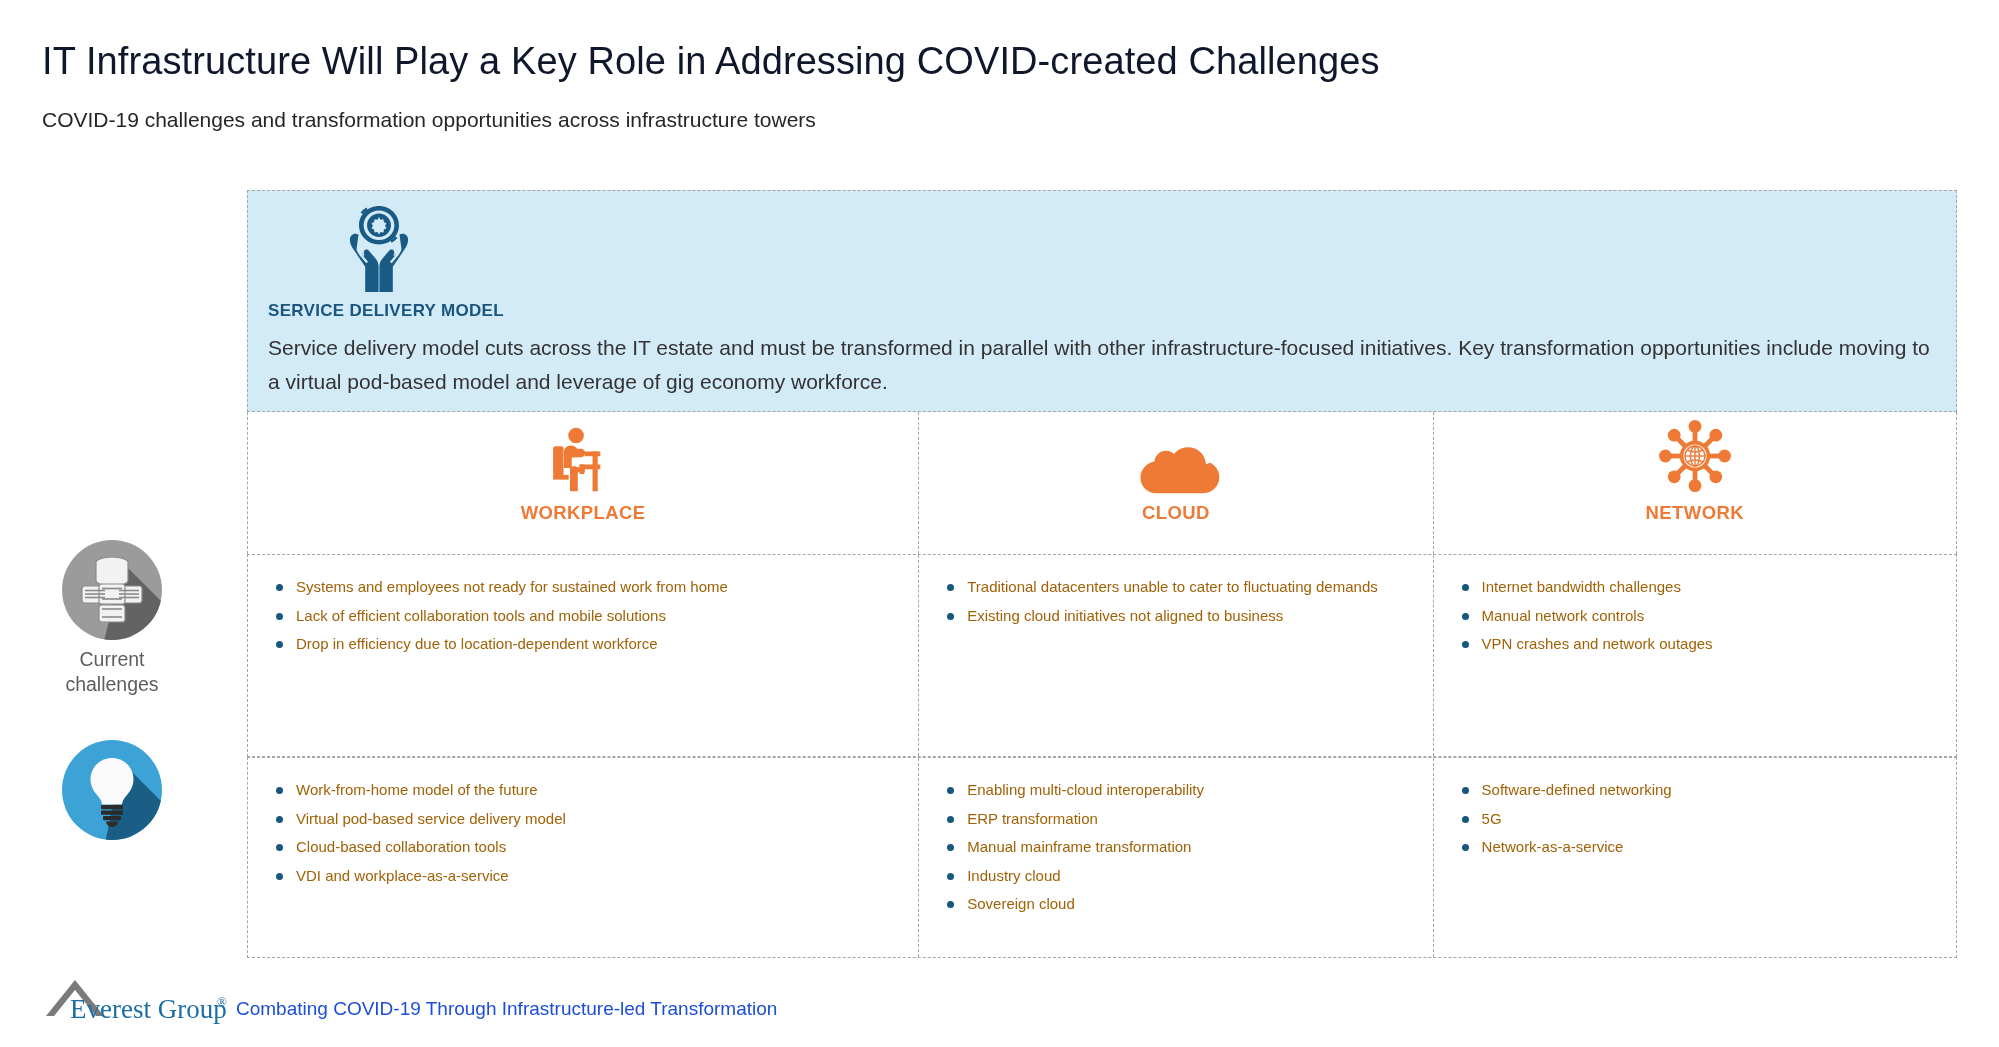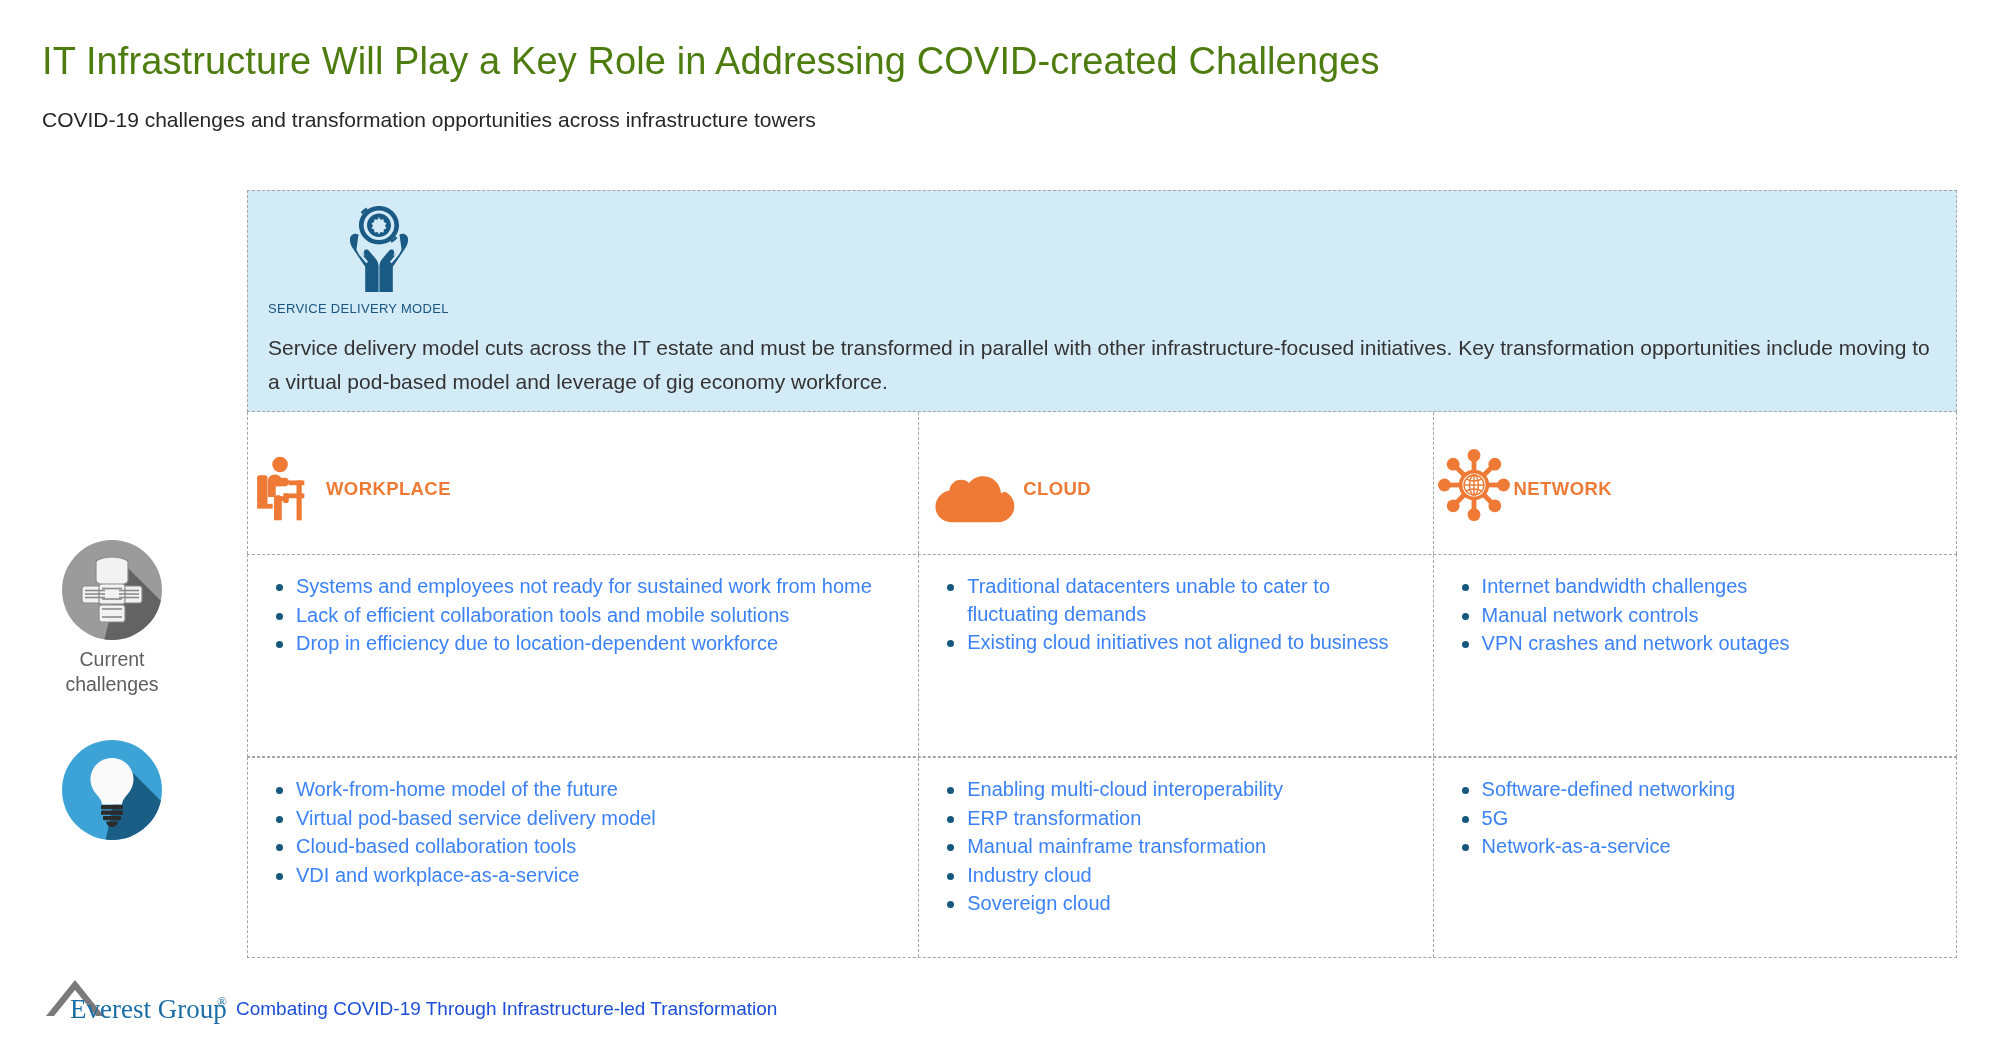--- a/index.html
+++ b/index.html
@@ -13,21 +13,21 @@
     position: relative;
     overflow: hidden;
   }
 
   
   #page-title {
     position: absolute;
     left: 42px; top: 40px;
     font-size: 38px;
     font-weight: 400;
-    color: #4d7c0f;
+    color: #0f172a;
     letter-spacing: .1px;
     white-space: nowrap;
   }
   #page-subtitle {
     position: absolute;
     left: 42px; top: 108px;
     font-size: 21px;
     font-weight: 400;
     color: #262626;
     white-space: nowrap;
@@ -51,22 +51,22 @@
     border: 1px dashed #a6a6a6;
   }
   #banner-icon {
     position: absolute;
     left: 88px; top: 12px;
     width: 86px; height: 92px;
   }
   #banner-heading {
     position: absolute;
     left: 20px; top: 110px;
-    font-size: 13px;
-    font-weight: normal;
+    font-size: 17px;
+    font-weight: bold;
     color: #18567f;
     letter-spacing: .3px;
   }
   #banner-body {
     position: absolute;
     left: 20px; top: 140px;
     width: 1672px;
     font-size: 21px;
     line-height: 34px;
     color: #333333;
@@ -79,21 +79,21 @@
     width: 1710px; height: 142px;
     box-sizing: border-box;
     border-left: 1px dashed #a6a6a6;
     border-right: 1px dashed #a6a6a6;
     display: flex;
   }
   .tower-head {
     box-sizing: border-box;
     position: relative;
     display: flex;
-    flex-direction: row;
+    flex-direction: column;
     align-items: center;
     justify-content: flex-start;
     padding-top: 6px;
   }
   .tower-head.c1 { width: 671px; }
   .tower-head.c2 { width: 516px; border-left: 1px dashed #a6a6a6; border-right: 1px dashed #a6a6a6; }
   .tower-head.c3 { width: 523px; }
   .tower-icon { height: 78px; display: flex; align-items: flex-end; justify-content: center; }
   .tower-label {
     margin-top: 6px;
@@ -120,23 +120,23 @@
     padding: 18px 26px 10px 26px;
   }
   .cell.c1 { width: 671px; }
   .cell.c2 { width: 516px; border-left: 1px dashed #a6a6a6; border-right: 1px dashed #a6a6a6; }
   .cell.c3 { width: 523px; }
 
   ul.bullets { list-style: none; margin: 0; padding: 0; }
   ul.bullets li {
     position: relative;
     padding-left: 22px;
-    font-size: 20px;
+    font-size: 15px;
     line-height: 27.5px;
-    color: #3b82f6;
+    color: #a16207;
     margin-bottom: 1px;
   }
   ul.bullets li::before {
     content: "";
     position: absolute;
     left: 2px; top: 11px;
     width: 7px; height: 7px;
     border-radius: 50%;
     background: #16577d;
   }

